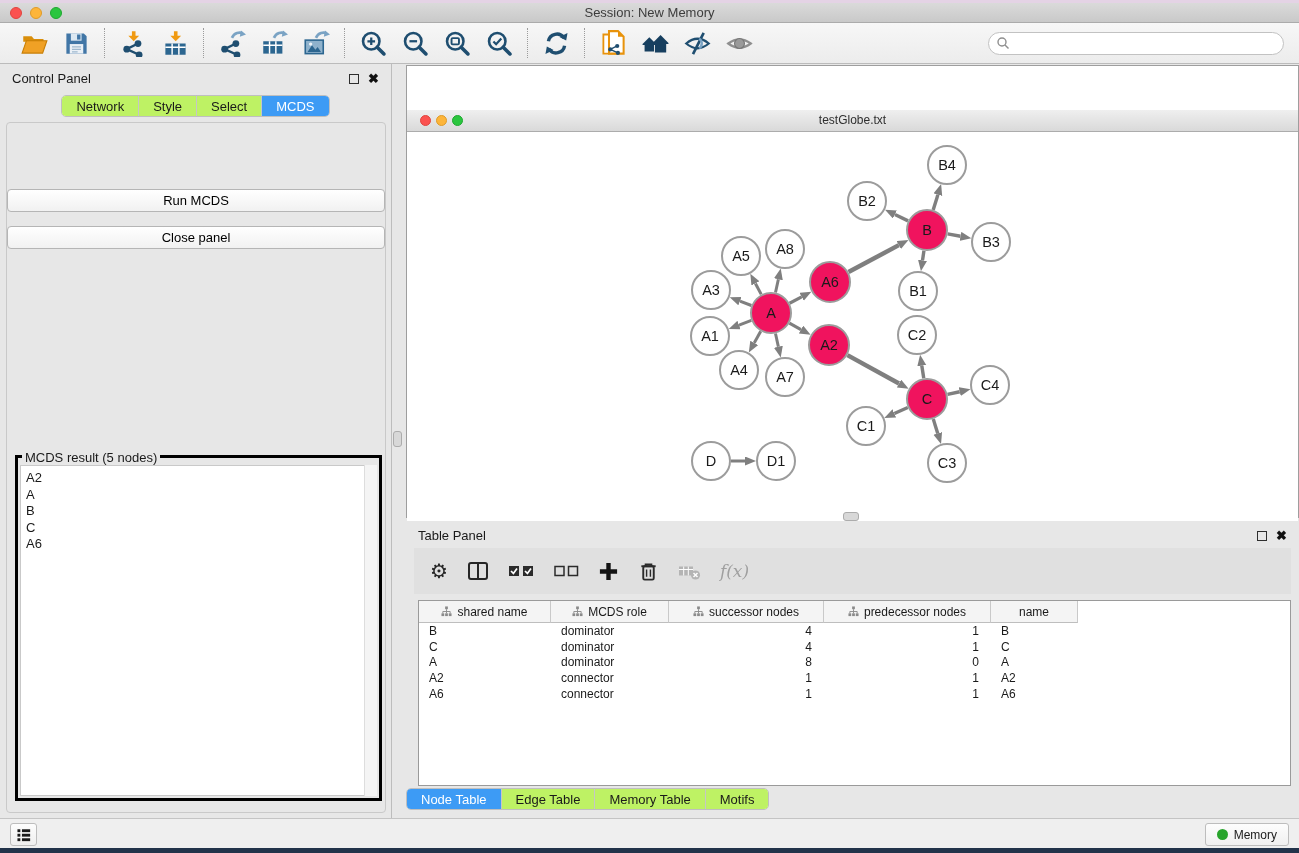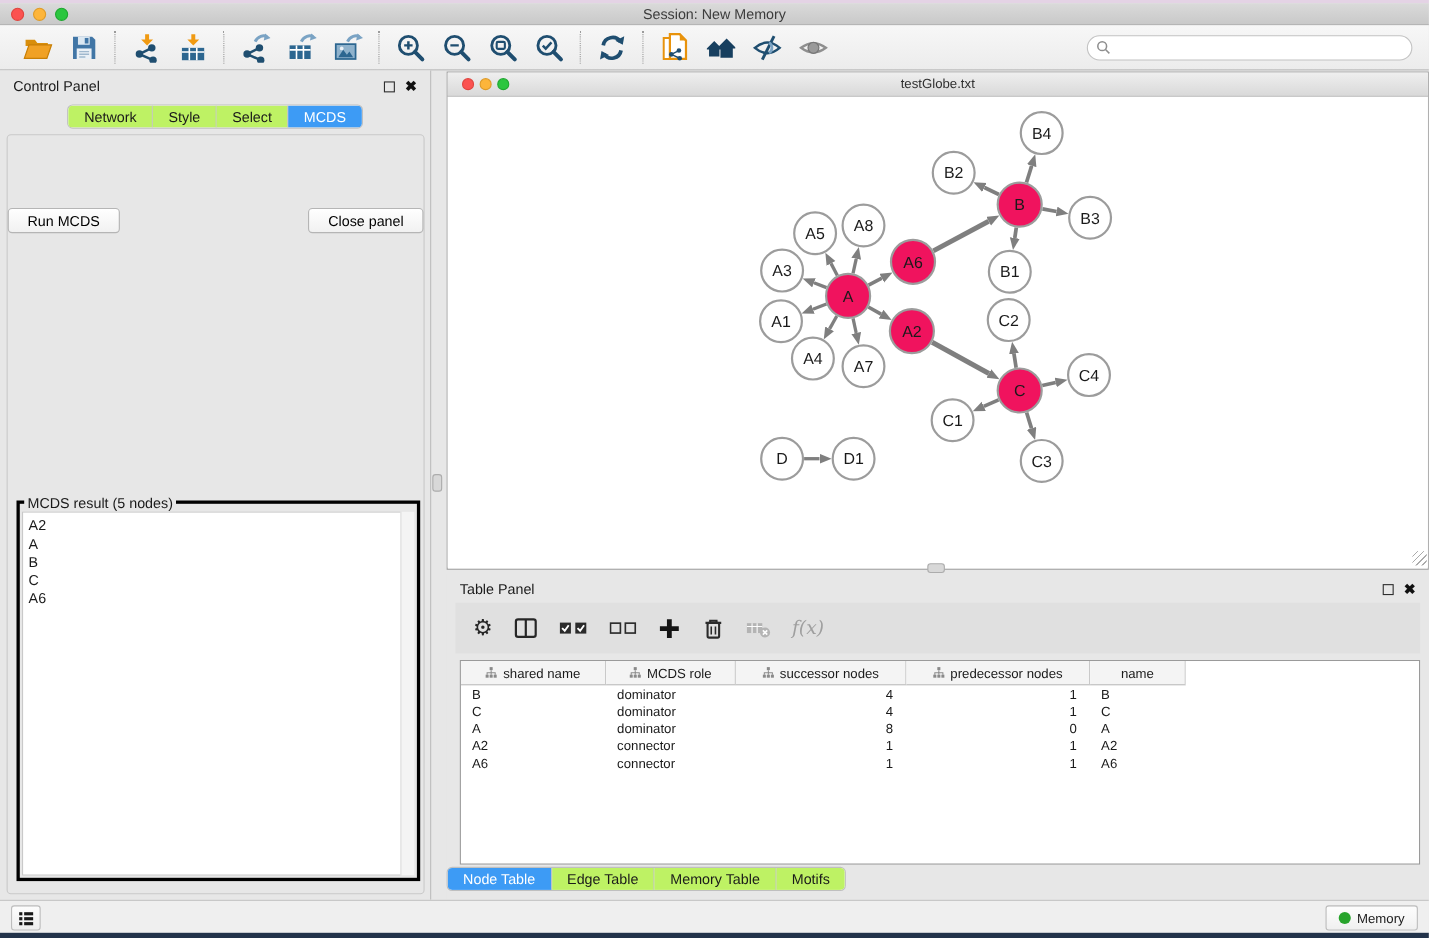--- a/index.html
+++ b/index.html
@@ -46,40 +46,40 @@
                 border:1px solid #C9C9C9; border-radius:4px; }
   #opt-label { position:absolute; left:0; top:12px; width:100%; text-align:center; font-size:13px; }
   #criterion { position:absolute; left:37px; top:33px; width:312px; height:24px; background:#fff;
                border:1px solid #B3B3B3; border-radius:4px; display:flex; align-items:center; }
   #criterion .val { flex:1; font-size:13px; padding-left:8px; white-space:nowrap; overflow:hidden; }
   #criterion .stepper { width:19px; height:100%; border-radius:0 3px 3px 0;
                background:linear-gradient(#5AA9F9,#2F82EC); display:flex; flex-direction:column;
                align-items:center; justify-content:center; gap:3px; }
   .arr-up { width:0; height:0; border-left:4px solid transparent; border-right:4px solid transparent; border-bottom:5px solid #fff; }
   .arr-dn { width:0; height:0; border-left:4px solid transparent; border-right:4px solid transparent; border-top:5px solid #fff; }
-  #cp-buttons { position:absolute; left:0; top:66px; width:100%; display:flex; justify-content:space-between; gap:14px; }
+  #cp-buttons { position:absolute; left:0; top:66px; width:100%; display:flex; justify-content:flex-end; gap:14px;flex-direction:column; }
   .btn { height:23px; padding:0 17px; font-size:13px; font-family:"Liberation Sans",sans-serif;
          background:linear-gradient(#FFFFFF,#F1F1F1); border:1px solid #B5B5B5; border-radius:4px; }
 
   #mcds-box { position:absolute; left:8px; top:332px; width:367px; height:346px;
               border:3px solid #000000; }
   #mcds-legend { position:absolute; left:4px; top:-8px; background:#E7E7E7; padding:0 3px; font-size:13px; }
   #mcds-list { position:absolute; left:2px; top:7px; right:2px; bottom:2px; background:#fff;
                border:1px solid #C9C9C9; padding:4px 0 0 5px; }
   #mcds-list .item { font-size:13px; line-height:16.5px; }
   #mcds-scroll { position:absolute; right:2px; top:7px; bottom:2px; width:13px;
                  background:#F4F4F4; border-left:1px solid #DDD; }
 
   
   #net-window { position:absolute; left:406px; top:65px; width:893px; height:453px;
                 border:1px solid #9E9E9E; background:#fff; }
   #net-titlebar { height:22px; background:linear-gradient(#EFEFEF,#D9D9D9); border-bottom:1px solid #ACACAC; position:relative; }
   #net-titlebar .lights { top:5px; left:13px; gap:5px; }
   #net-titlebar .light { width:11px; height:11px; }
-  #net-titlebar .title { text-align:center; line-height:21px; font-size:12px; color:#2F2F2F; }
+  #net-titlebar .title { text-align:center; line-height:21px; font-size:12px; color:#2F2F2F;margin-top:44px; }
   #net-canvas { position:relative; width:100%; height:428px; background:#fff; }
   #graph-svg { position:absolute; left:0; top:0; width:891px; height:428px; }
   #net-grip { position:absolute; right:1px; bottom:2px; width:13px; height:13px;
               background:repeating-linear-gradient(135deg, transparent 0 3px, #ABABAB 3px 4px); }
 
   #v-split-handle { position:absolute; left:393px; top:431px; width:9px; height:16px;
                     background:#D8D8D8; border:1px solid #ACACAC; border-radius:3px; z-index:4; }
   #h-split-handle { position:absolute; left:843px; top:512px; width:16px; height:9px;
                     background:#D8D8D8; border:1px solid #ACACAC; border-radius:3px; z-index:4; }
 

